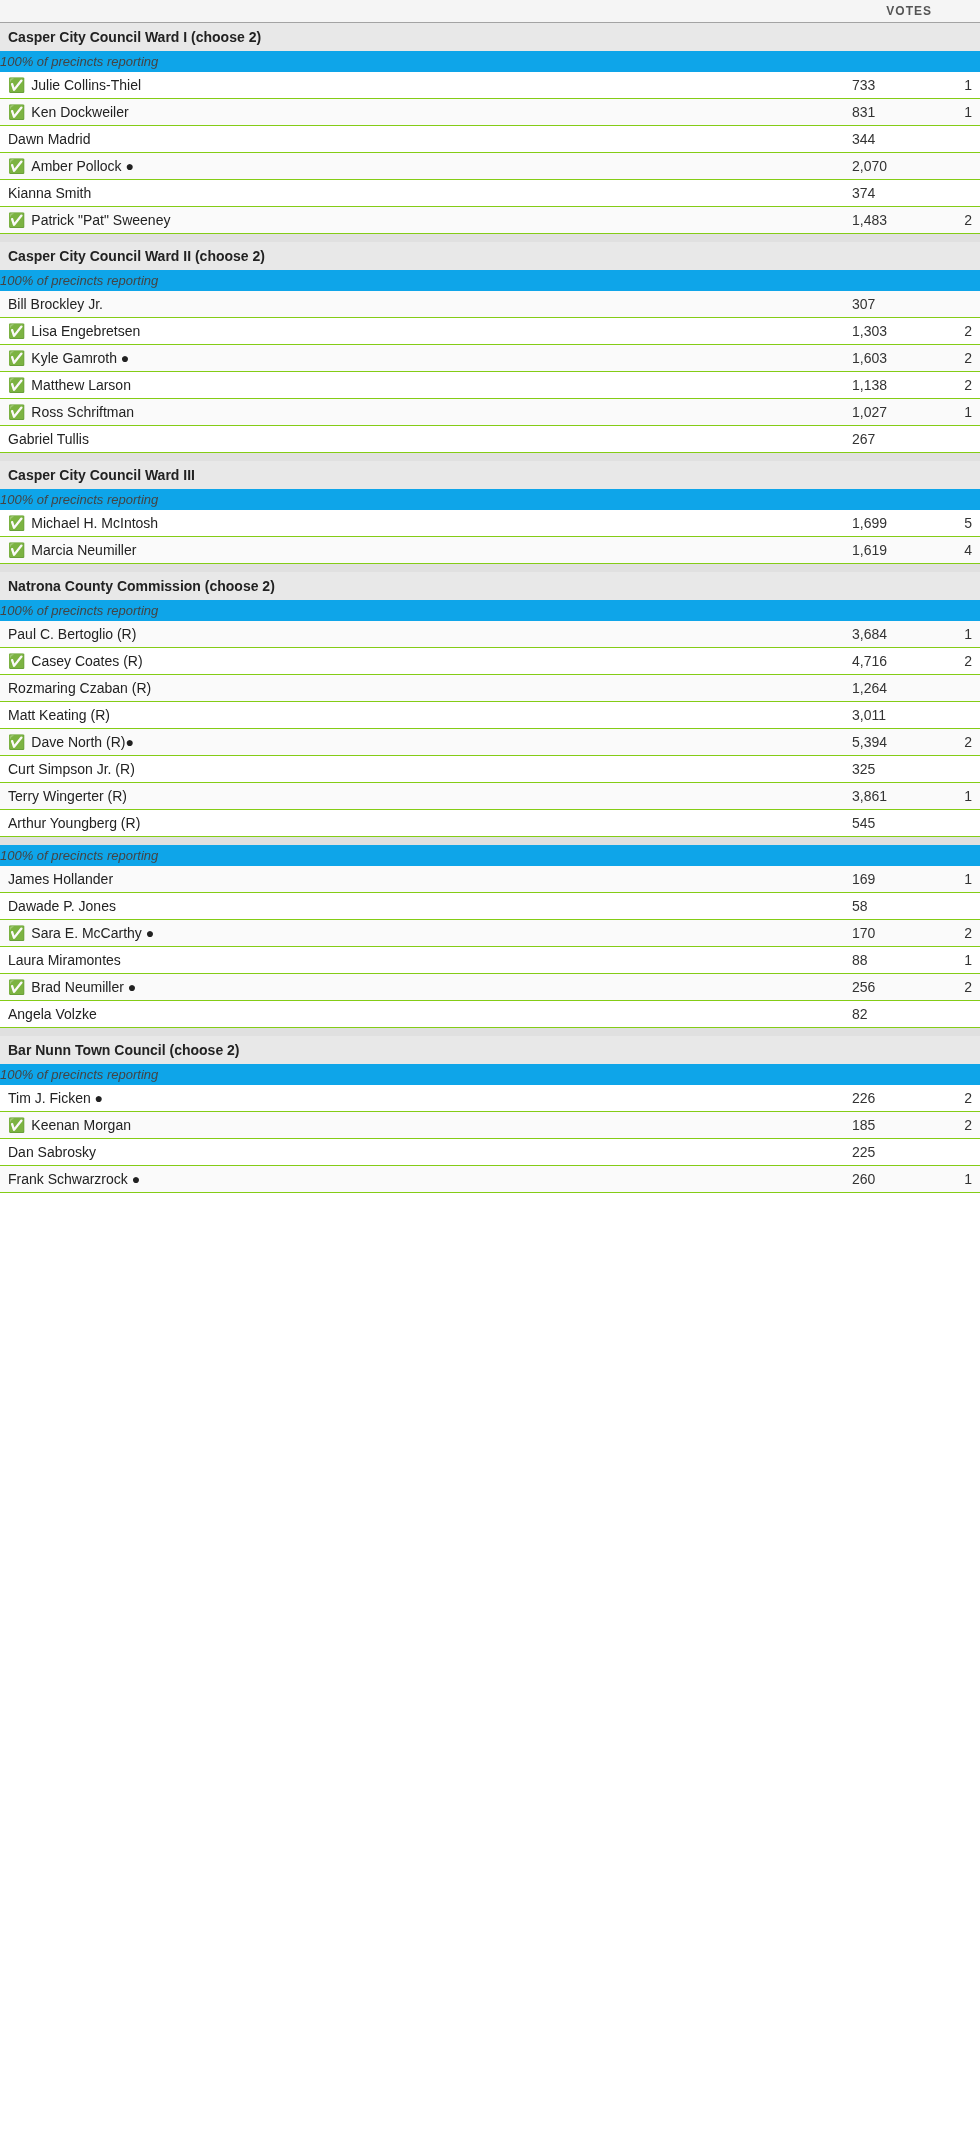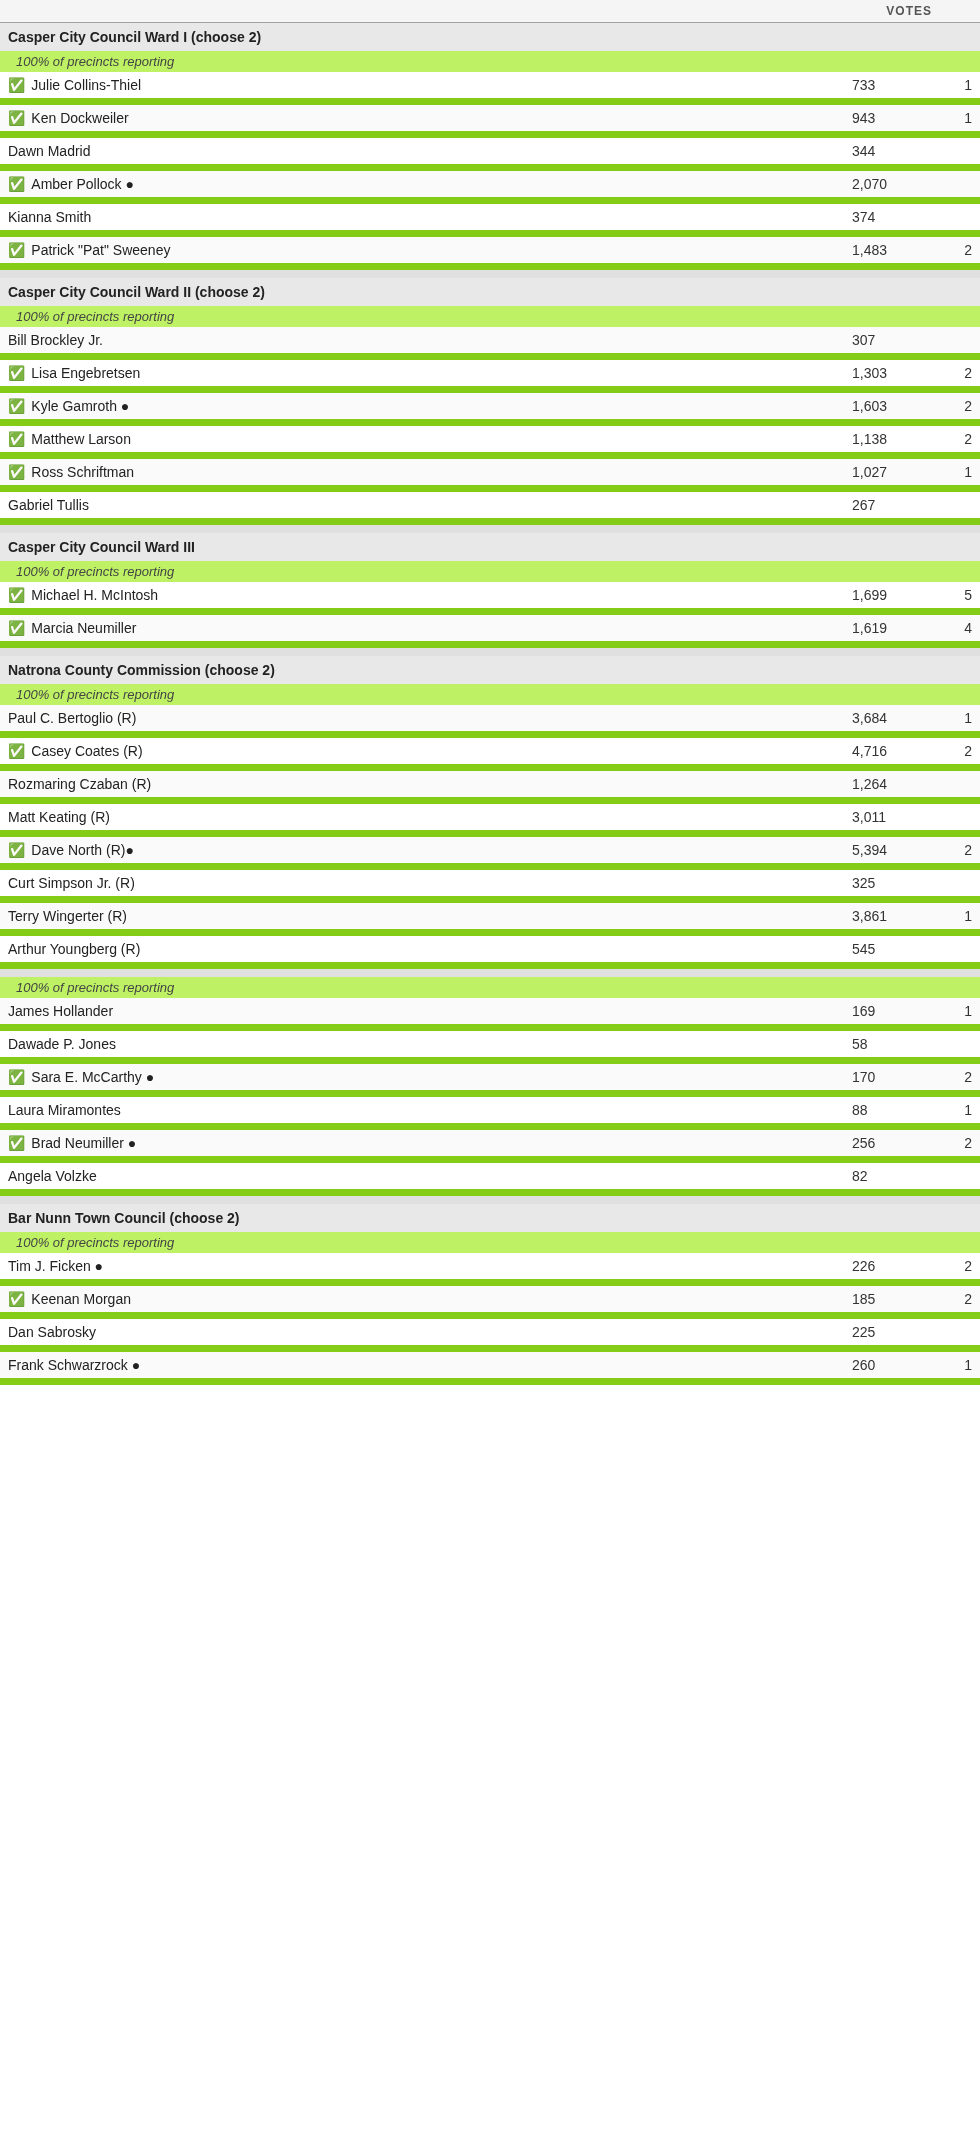--- a/index.html
+++ b/index.html
@@ -29,28 +29,28 @@
     .section-title {
       background: #e8e8e8;
       font-weight: bold;
       font-size: 14px;
       padding: 6px 8px;
     }
     .section-subtitle {
       font-style: italic;
       font-size: 13px;
       color: #444;
-      padding: 3px 16px;
-      background: #bef264;
+      padding: 3px 0;
+      background: #0ea5e9;
     }
     .candidate-row {
       display: flex;
       align-items: center;
       padding: 5px 8px;
-      border-bottom: 7px solid #84cc16;
+      border-bottom: 1px solid #84cc16;
       background: #fff;
     }
     .candidate-row:nth-child(even) {
       background: #fafafa;
     }
     .candidate-name {
       flex: 1;
       font-size: 14px;
     }
     .candidate-votes {
@@ -85,21 +85,21 @@
 <div id="sections-container">
     <div class="section-title">Casper City Council Ward I (choose 2)</div>
     <div class="section-subtitle">100% of precincts reporting</div>
     <div class="candidate-row">
       <span class="candidate-name"><span class="checkmark">✅ </span>Julie Collins-Thiel</span>
       <span class="candidate-votes">733</span>
       <span class="candidate-pct">1</span>
     </div>
     <div class="candidate-row">
       <span class="candidate-name"><span class="checkmark">✅ </span>Ken Dockweiler</span>
-      <span class="candidate-votes">943</span>
+      <span class="candidate-votes">831</span>
       <span class="candidate-pct">1</span>
     </div>
     <div class="candidate-row">
       <span class="candidate-name">Dawn Madrid</span>
       <span class="candidate-votes">344</span>
       <span class="candidate-pct"></span>
     </div>
     <div class="candidate-row">
       <span class="candidate-name"><span class="checkmark">✅ </span>Amber Pollock ●</span>
       <span class="candidate-votes">2,070</span>

